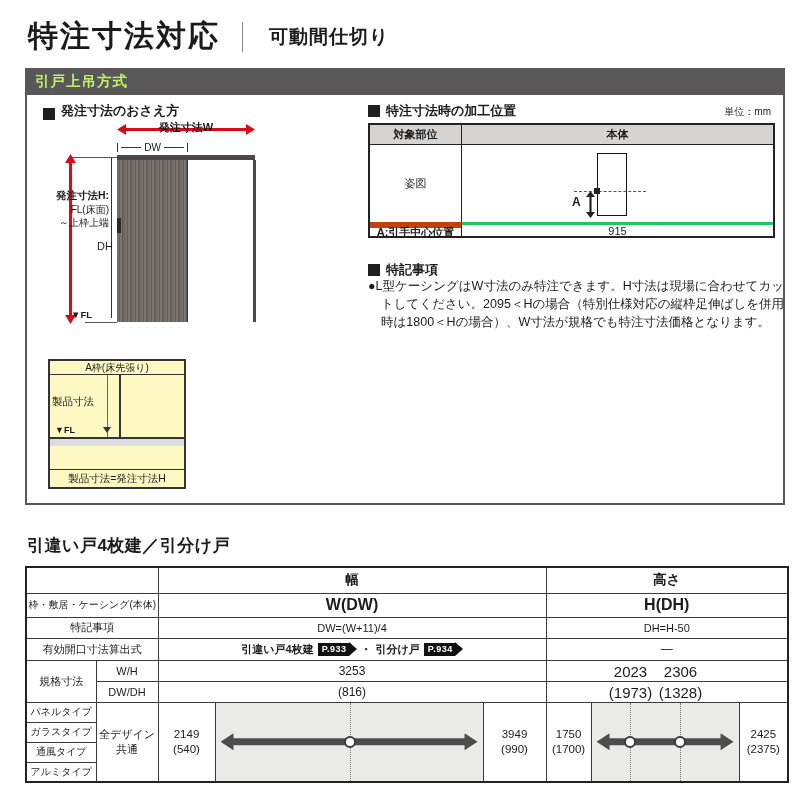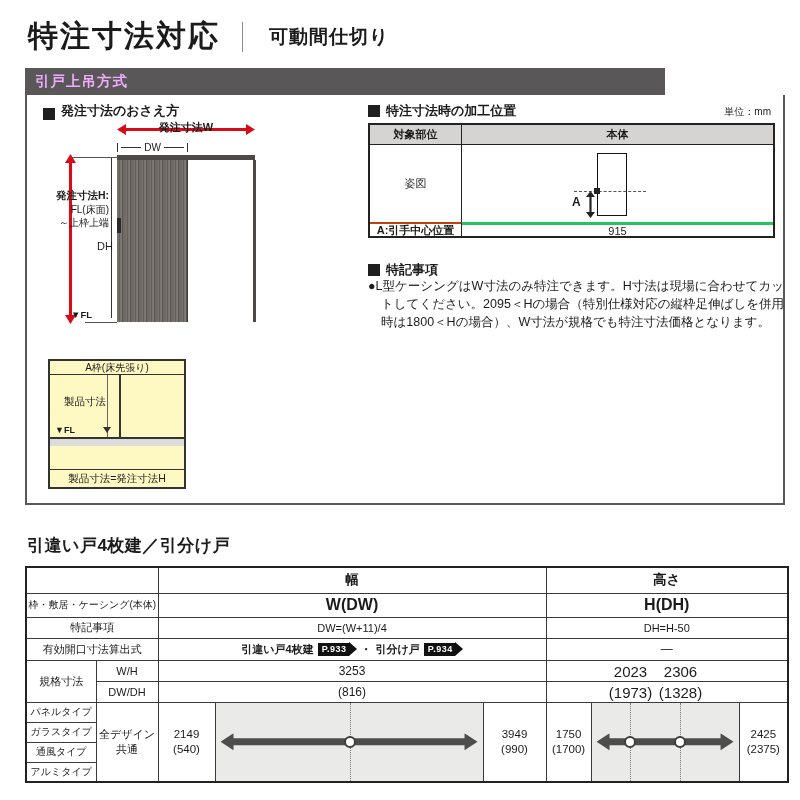--- a/index.html
+++ b/index.html
@@ -8,22 +8,22 @@
   body{width:800px;height:800px;position:relative;overflow:hidden;
        font-family:"Liberation Sans","DejaVu Sans",sans-serif;color:var(--ink);}
 
   
   .page-header{position:absolute;left:28px;top:16px;display:flex;align-items:center;}
   .page-title{font-size:30px;font-weight:bold;letter-spacing:2px;}
   .title-sep{width:1px;height:30px;background:#8a8a8a;margin:0 26px 0 22px;}
   .page-subtitle{font-size:19px;font-weight:bold;letter-spacing:1px;}
 
   
-  .band{position:absolute;left:25px;top:68px;width:640px;height:27px;background:var(--dark);
-        color:#f0abfc;font-size:14.5px;font-weight:bold;line-height:27px;padding-left:10px;letter-spacing:1px;}
+  .band{position:absolute;left:25px;top:68px;width:760px;height:27px;background:var(--dark);
+        color:#bef264;font-size:14.5px;font-weight:bold;line-height:27px;padding-left:10px;letter-spacing:1px;}
   .panel{position:absolute;left:25px;top:95px;width:760px;height:410px;background:#fff;
          border:2px solid var(--dark);border-top:none;}
 
   .sec-head{position:absolute;display:flex;align-items:center;gap:6px;font-size:13px;font-weight:bold;}
   .sq{width:12px;height:12px;background:#1f1f1f;flex:0 0 auto;}
 
   
   .red-arrow-h{position:absolute;background:var(--red);
     clip-path:polygon(0 50%,9px 0,9px 36%,calc(100% - 9px) 36%,calc(100% - 9px) 0,100% 50%,calc(100% - 9px) 100%,calc(100% - 9px) 64%,9px 64%,9px 100%);}
   .red-arrow-v{position:absolute;background:var(--red);
@@ -55,36 +55,36 @@
   .d1-fl{position:absolute;left:44px;top:214px;font-size:9.5px;font-weight:bold;}
 
   
   .fd{position:absolute;left:21px;top:264px;width:138px;height:130px;border:2px solid #333;background:#fef9c3;}
   .fd-title{height:14px;border-bottom:1px solid #333;font-size:10px;text-align:center;line-height:13px;}
   .fd-main{position:relative;height:62px;}
   .fd-line1{position:absolute;left:57px;top:0;bottom:0;width:1px;background:#666;}
   .fd-line2{position:absolute;left:69px;top:0;bottom:0;width:2px;background:#333;}
   .fd-wood{position:absolute;left:73px;top:0;bottom:0;right:0;
     background:repeating-linear-gradient(90deg,#6b6561 0 2px,#585satisfied 0,#59534f 2px 3px,#726c68 3px 5px,#514c48 5px 6px);}
-  .fd-prod{position:absolute;left:2px;top:20px;width:54px;text-align:right;font-size:10.5px;}
+  .fd-prod{position:absolute;left:2px;top:20px;width:54px;text-align:left;font-size:10.5px;}
   .fd-ah{position:absolute;left:53px;bottom:0;width:0;height:0;border:4.5px solid transparent;border-top:6px solid #333;}
   .fd-fl{position:absolute;left:5px;bottom:2px;font-size:9px;font-weight:bold;}
   .fd-floor{height:9px;background:#dcdcda;border-top:2px solid #333;}
   .fd-space{height:23px;}
   .fd-cap{height:18px;border-top:1.5px solid #333;font-size:10.5px;text-align:center;line-height:16px;}
 
   
   .unit{position:absolute;right:12px;top:10px;font-size:10px;}
   .proc{position:absolute;left:341px;top:28px;width:407px;height:115px;border:2px solid #222;background:#fff;}
   .proc .cell{position:absolute;font-size:11px;display:flex;align-items:center;justify-content:center;}
   .p-h1{left:0;top:0;width:92px;height:20px;background:#d5d4d2;border-right:1px solid #222;border-bottom:1px solid #222;font-weight:bold;}
   .p-h2{left:92px;top:0;right:0;height:20px;background:#d5d4d2;border-bottom:1px solid #222;font-weight:bold;}
   .p-c1{left:0;top:20px;width:92px;height:77px;border-right:1px solid #222;}
   .p-fig{left:92px;top:20px;right:0;height:77px;}
-  .p-f1{left:0;top:97px;width:92px;bottom:0;border-right:1px solid #222;border-top:2px solid #c2410c;font-size:10.5px;font-weight:bold;}
+  .p-f1{left:0;top:97px;width:92px;bottom:0;border-right:1px solid #222;border-top:6px solid #c2410c;font-size:10.5px;font-weight:bold;}
   .p-f2{left:92px;top:97px;right:0;bottom:0;border-top:3px solid #22c55e;font-size:12px;}
   .pf-door{position:absolute;left:135px;top:8px;width:30px;height:63px;border:1.5px solid #111;background:#fff;}
   .pf-dash{position:absolute;left:112px;top:46px;width:72px;border-top:1.5px dashed #555;}
   .pf-dot{position:absolute;left:132px;top:43px;width:6px;height:6px;background:#222;}
   .pf-arrow{left:124px;top:46px;width:9px;height:27px;}
   .pf-a{position:absolute;left:110px;top:50px;font-size:12px;font-weight:bold;}
 
   .footnote{position:absolute;left:341px;top:148px;font-size:10px;}
   .note-body{position:absolute;left:341px;top:182px;width:416px;font-size:12.5px;line-height:1.45;
              padding-left:13px;text-indent:-13px;text-align:justify;}

